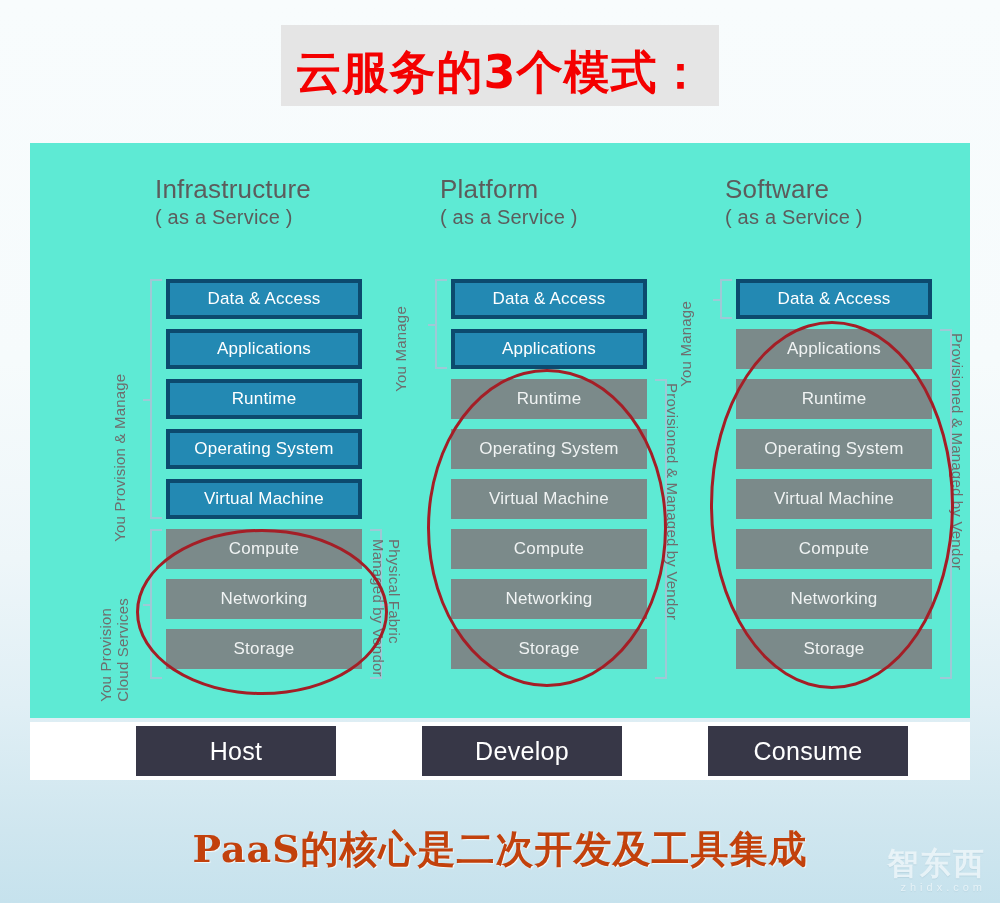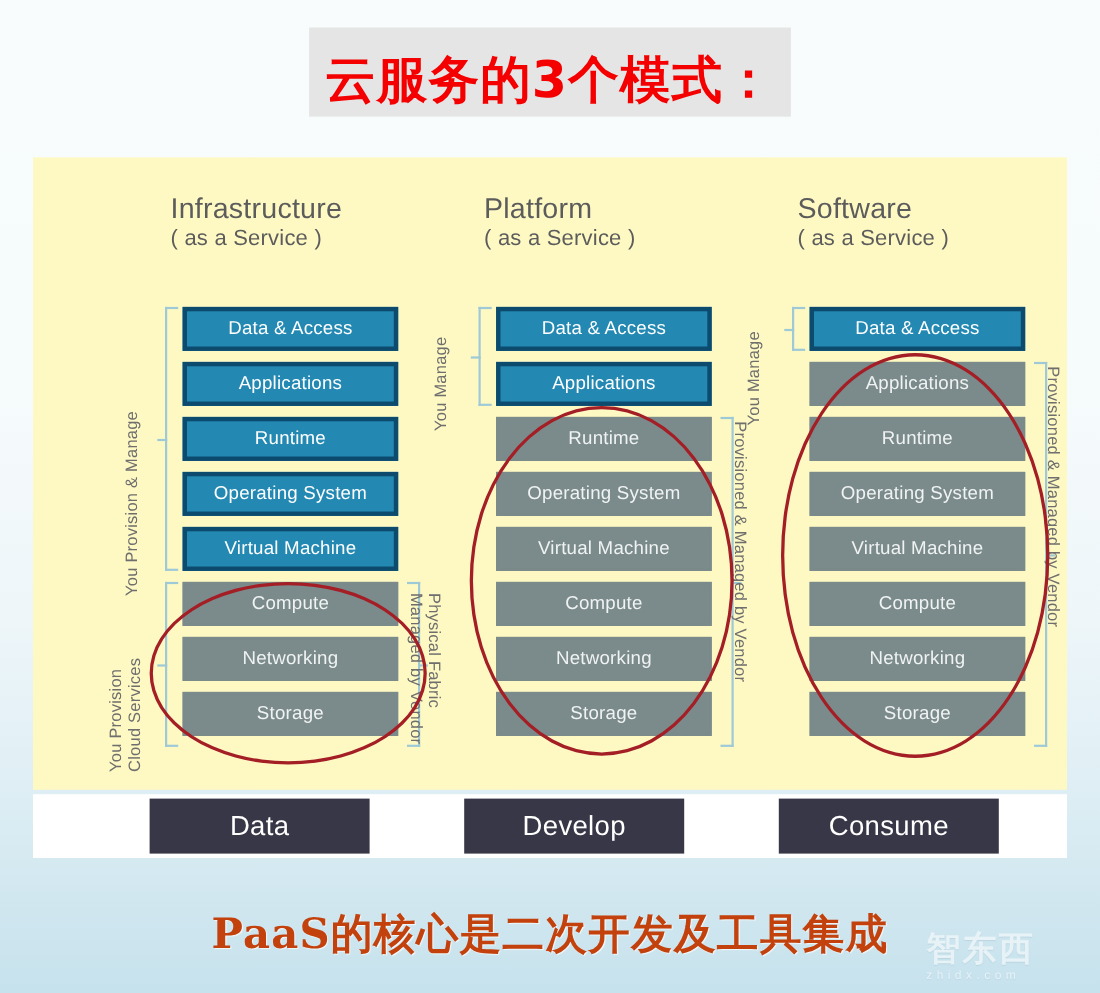--- a/index.html
+++ b/index.html
@@ -36,21 +36,21 @@
     font-family: "DejaVu Sans", "Liberation Sans", sans-serif;
   }
 
   
   .diagram {
     position: absolute;
     left: 30px;
     top: 143px;
     width: 940px;
     height: 575px;
-    background: #fef9c3;
+    background: #5eead4;
   }
 
   .column {
     position: absolute;
     top: 0;
     width: 280px;
     height: 575px;
   }
   .col1 { left: 100px; }
   .col2 { left: 385px; }
@@ -178,24 +178,24 @@
     font-weight: bold;
     font-size: 38px;
     color: #c2410c;
     letter-spacing: 1px;
     text-shadow: 1px 1px 1px rgba(255,255,255,0.75);
   }
 
   
   .watermark {
     position: absolute;
-    right: 28px;
+    right: 14px;
     bottom: 10px;
     width: 130px;
-    text-align: left;
+    text-align: right;
     opacity: 0.55;
     pointer-events: none;
   }
   .wm-main {
     font-size: 31px;
     font-weight: bold;
     color: #ffffff;
     letter-spacing: 2px;
     line-height: 1;
     text-shadow: 0 1px 1px rgba(150,180,195,0.55);
@@ -309,21 +309,21 @@
     </div>
 
     <div class="vlabel up" style="left:-4px; top:225px;">You Manage</div>
     <div class="vlabel down" style="left:266px; top:190px;">Provisioned &amp; Managed by Vendor</div>
 
     <div class="ellipse" style="left:10px; top:178px; width:244px; height:368px;"></div>
   </div>
 </div>
 
 <div class="actionbar">
-  <div class="action a1">Data</div>
+  <div class="action a1">Host</div>
   <div class="action a3">Consume</div>
   <div class="action a2">Develop</div>
 </div>
 
 <div class="caption">PaaS的核心是二次开发及工具集成</div>
 
 <div class="watermark">
   <div class="wm-main">智东西</div>
   <div class="wm-sub">zhidx.com</div>
 </div>

